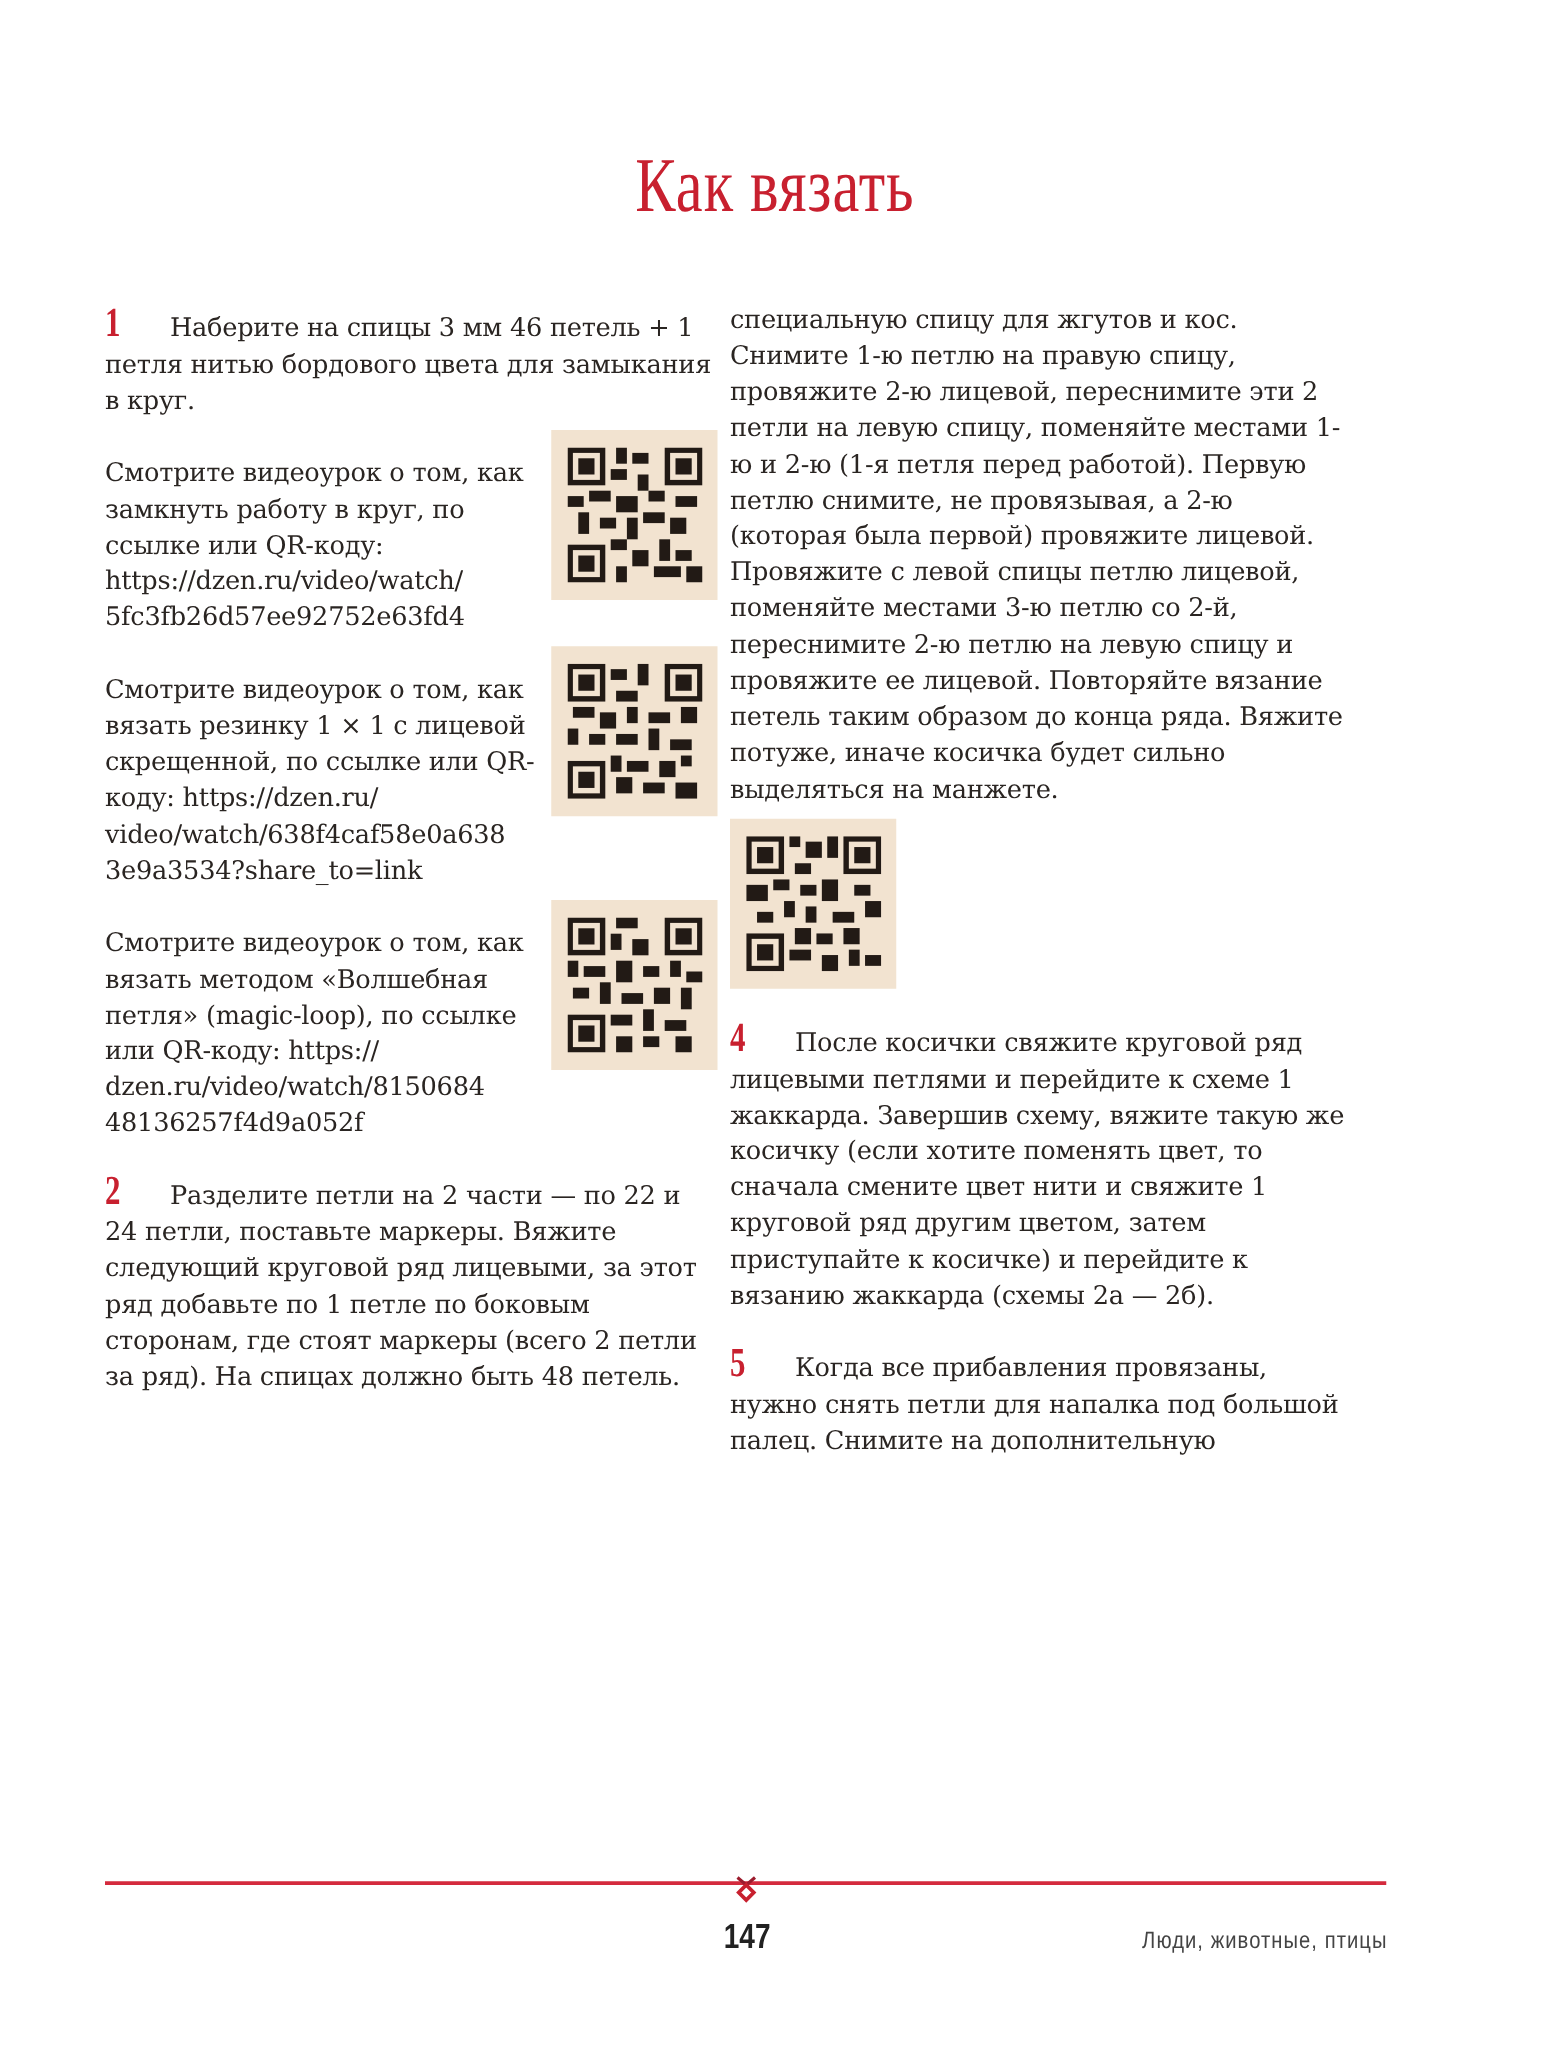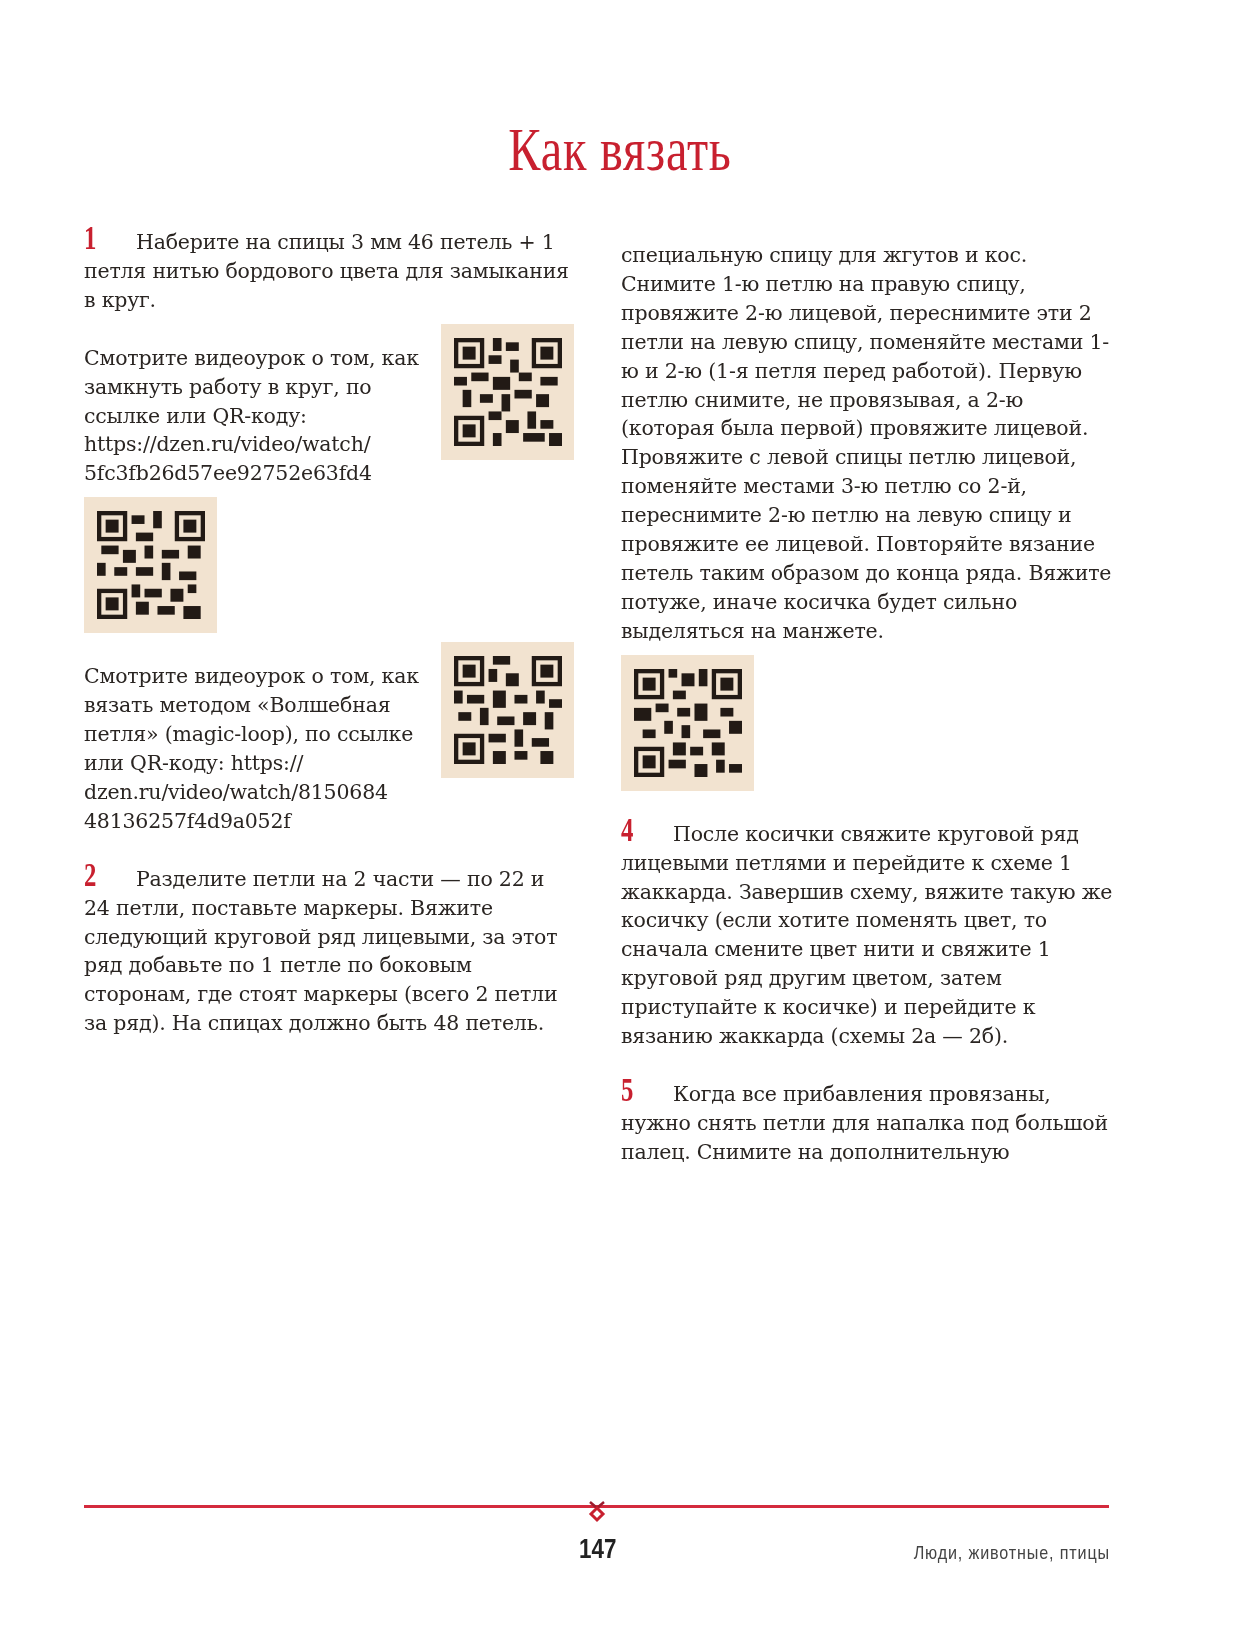--- a/index.html
+++ b/index.html
@@ -1,23 +1,23 @@
 <!DOCTYPE html>
 <html><head>
 <meta charset="utf-8">
 <style>
   html, body { margin: 0; padding: 0; background: #ffffff; }
   body { width: 1240px; height: 1647px; position: relative; overflow: hidden;
          font-family: "DejaVu Serif", "Liberation Serif", serif; color: #2a2522; }
   .title { position: absolute; top: 118px; left: 0; width: 1240px; text-align: center;
            font-family: "Liberation Serif", serif; font-size: 62px; color: #c8202f;
            transform: scaleX(0.78); letter-spacing: 1px; line-height: 1; }
-  .col { position: absolute; top: 228px; font-size: 20.5px; line-height: 28.9px; letter-spacing: -0.2px; }
+  .col { position: absolute; top: 248px; font-size: 20.5px; line-height: 28.9px; letter-spacing: -0.2px; }
   .col.left { left: 84px; width: 490px; }
-  .col.right { left: 621px; width: 500px; top: 241px; }
+  .col.right { left: 584px; width: 500px; top: 241px; }
   .p { margin: 0 0 29px 0; }
   .step-num { font-family: "Liberation Serif", serif; font-weight: bold; color: #c8202f;
               font-size: 33px; display: inline-block; width: 52px; line-height: 20px;
               transform: scaleX(0.75); transform-origin: left; vertical-align: baseline; }
   .qr-block { display: flex; justify-content: space-between; align-items: flex-start; margin: 16px 0 29px 0; }
   .qr-text { width: 355px; }
   .qr-box { width: 133px; height: 136px; background: #f2e3d0; flex: none; margin-top: -20px;
             display: flex; align-items: center; justify-content: center; }
   .qr-box svg { width: 108px; height: 108px; }
   .rule { position: absolute; left: 84px; top: 1505px; width: 1025px; height: 3px; background: #d42a3d; }
@@ -71,20 +71,21 @@
             <rect x="20" y="19" width="3" height="2"></rect>
             <rect x="9" y="22" width="2" height="3"></rect>
             <rect x="16" y="22" width="5" height="2"></rect>
             <rect x="22" y="22" width="3" height="3"></rect>
         </g>
       </svg>
     </div>
   </div>
 
   <div class="qr-block">
+    <div class="qr-text">Смотрите видеоурок о том, как вязать резинку 1 × 1 с лицевой скрещенной, по ссылке или QR-коду: https://dzen.ru/ video/watch/638f4caf58e0a638 3e9a3534?share_to=link</div>
     <div class="qr-box">
       <svg viewBox="0 0 25 25">
         <g fill="#221a15">
           <rect x="0" y="0" width="7" height="7"></rect>
             <rect x="1" y="1" width="5" height="5" fill="#f2e3d0"></rect>
             <rect x="2" y="2" width="3" height="3"></rect>
           <rect x="18" y="0" width="7" height="7"></rect>
             <rect x="19" y="1" width="5" height="5" fill="#f2e3d0"></rect>
             <rect x="20" y="2" width="3" height="3"></rect>
           <rect x="0" y="18" width="7" height="7"></rect>

